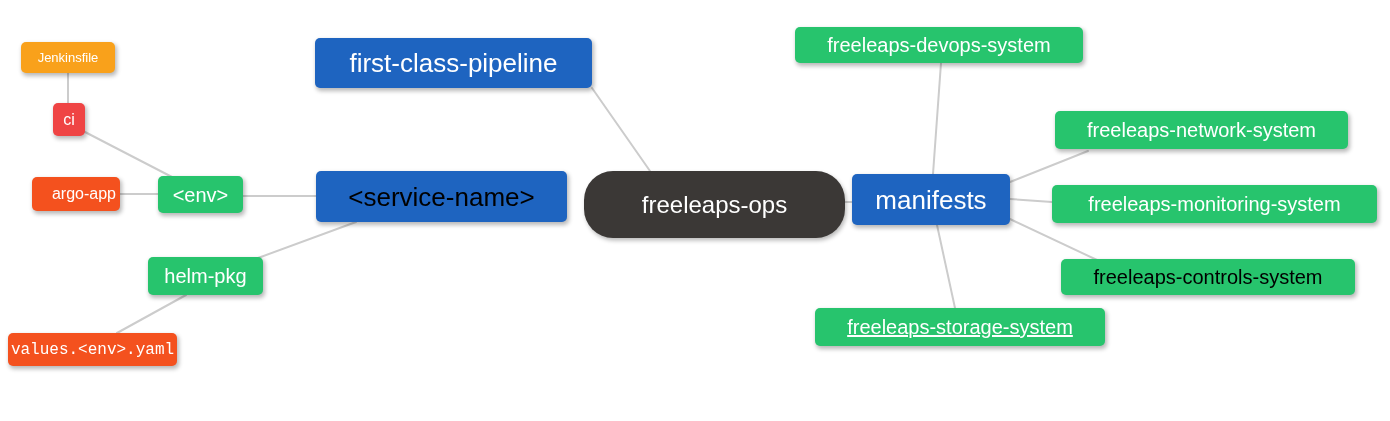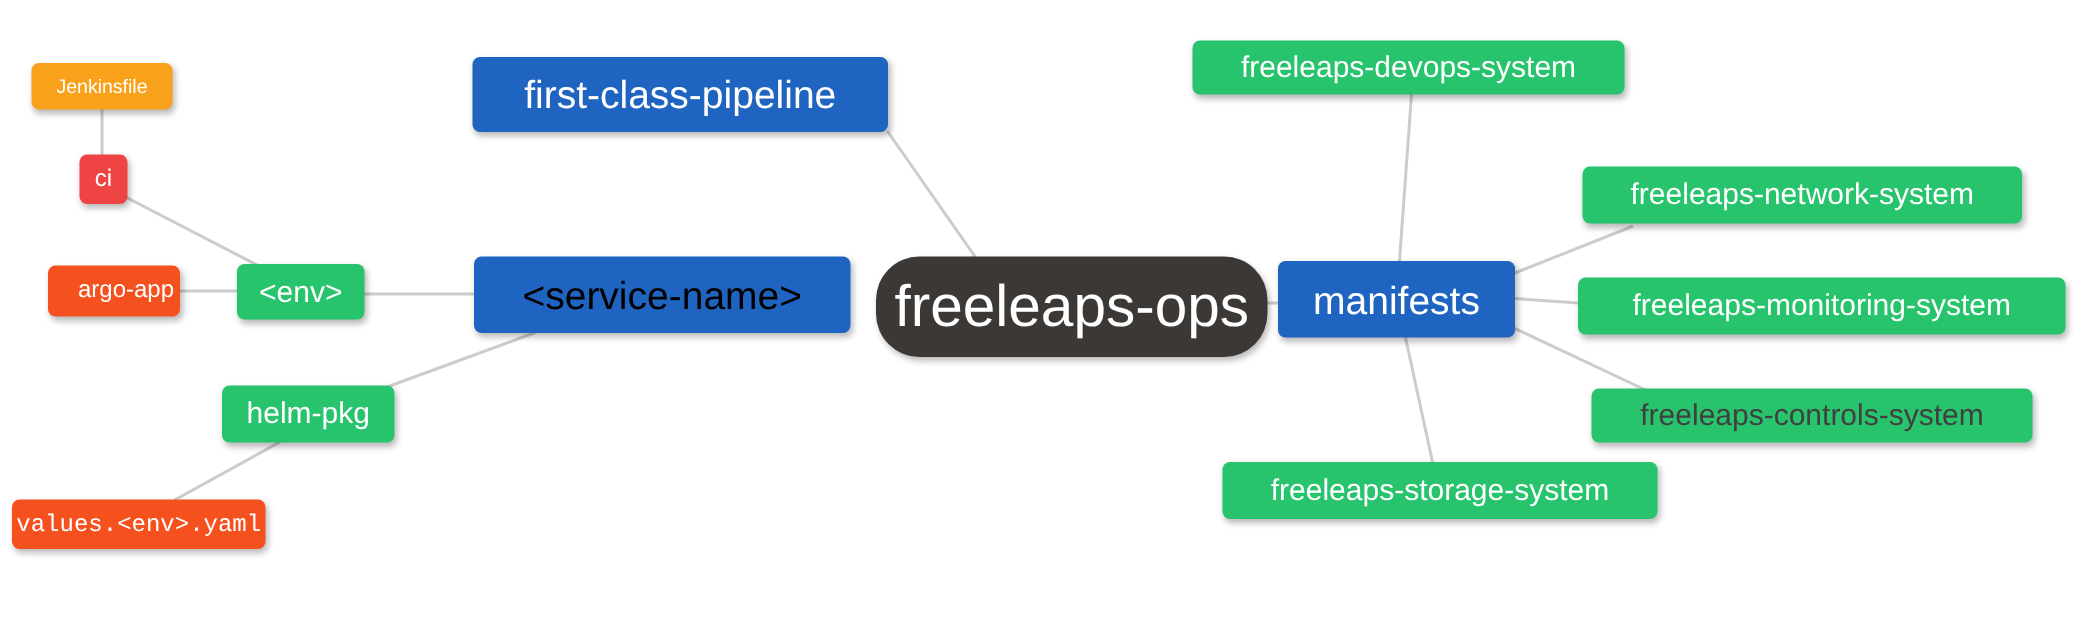--- a/index.html
+++ b/index.html
@@ -56,20 +56,20 @@
       <line x1="937" y1="225" x2="955" y2="308" stroke="#cccccc" stroke-width="2" stroke-linecap="round"></line>
     </svg>
 <div class="node" style="left: 21px; top: 26px; width: 94px; height: 31px; font-size: 13px; background: rgb(249, 161, 27); color: rgb(255, 255, 255); margin-top: 16px;">Jenkinsfile</div>
     <div class="node" style="left: 53px; top: 103px; width: 32px; height: 33px; font-size: 16px; background: #ef4444; color: rgb(255, 255, 255);">ci</div>
     <div class="node" style="left: 32px; top: 177px; width: 88px; height: 34px; font-size: 16px; background: rgb(244, 81, 30); color: rgb(255, 255, 255); padding-left: 16px;">argo-app</div>
     <div class="node" style="left: 158px; top: 176px; width: 85px; height: 37px; font-size: 20px; background: rgb(39, 196, 109); color: rgb(255, 255, 255);">&lt;env&gt;</div>
     <div class="node" style="left: 148px; top: 257px; width: 115px; height: 38px; font-size: 20px; background: rgb(39, 196, 109); color: rgb(255, 255, 255);">helm-pkg</div>
     <div class="node" style="left: 8px; top: 333px; width: 169px; height: 33px; font-size: 16px; background: rgb(244, 81, 30); color: rgb(255, 255, 255); font-family: Liberation Mono, monospace;">values.&lt;env&gt;.yaml</div>
     <div class="node" style="left: 315px; top: 38px; width: 277px; height: 50px; font-size: 26px; background: rgb(30, 100, 192); color: rgb(255, 255, 255);">first-class-pipeline</div>
     <div class="node" style="left: 316px; top: 171px; width: 251px; height: 51px; font-size: 26px; background: rgb(30, 100, 192); color: #000000;">&lt;service-name&gt;</div>
-    <div class="node" style="left: 584px; top: 171px; width: 261px; height: 67px; font-size: 39px; background: rgb(59, 56, 54); color: rgb(255, 255, 255); border-radius: 29px;">freeleaps-ops</div>
+    <div class="node" style="left: 584px; top: 171px; width: 261px; height: 67px; font-size: 24px; background: rgb(59, 56, 54); color: rgb(255, 255, 255); border-radius: 29px;">freeleaps-ops</div>
     <div class="node" style="left: 852px; top: 174px; width: 158px; height: 51px; font-size: 26px; background: rgb(30, 100, 192); color: rgb(255, 255, 255);">manifests</div>
     <div class="node" style="left: 795px; top: 27px; width: 288px; height: 36px; font-size: 20px; background: rgb(39, 196, 109); color: rgb(255, 255, 255);">freeleaps-devops-system</div>
     <div class="node" style="left: 1055px; top: 111px; width: 293px; height: 38px; font-size: 20px; background: rgb(39, 196, 109); color: rgb(255, 255, 255);">freeleaps-network-system</div>
     <div class="node" style="left: 1052px; top: 185px; width: 325px; height: 38px; font-size: 20px; background: rgb(39, 196, 109); color: rgb(255, 255, 255);">freeleaps-monitoring-system</div>
-    <div class="node" style="left: 1061px; top: 259px; width: 294px; height: 36px; font-size: 20px; background: rgb(39, 196, 109); color: #404040;">freeleaps-controls-system</div>
-    <div class="node" style="left: 815px; top: 308px; width: 290px; height: 38px; font-size: 20px; background: rgb(39, 196, 109); color: rgb(255, 255, 255);">freeleaps-storage-system</div>
+    <div class="node" style="left: 1061px; top: 259px; width: 294px; height: 36px; font-size: 20px; background: rgb(39, 196, 109); color: #000000;">freeleaps-controls-system</div>
+    <div class="node" style="left: 815px; top: 308px; width: 290px; height: 38px; font-size: 20px; background: rgb(39, 196, 109); color: rgb(255, 255, 255); text-decoration: underline;">freeleaps-storage-system</div>
   </div>
 
 </body></html>

